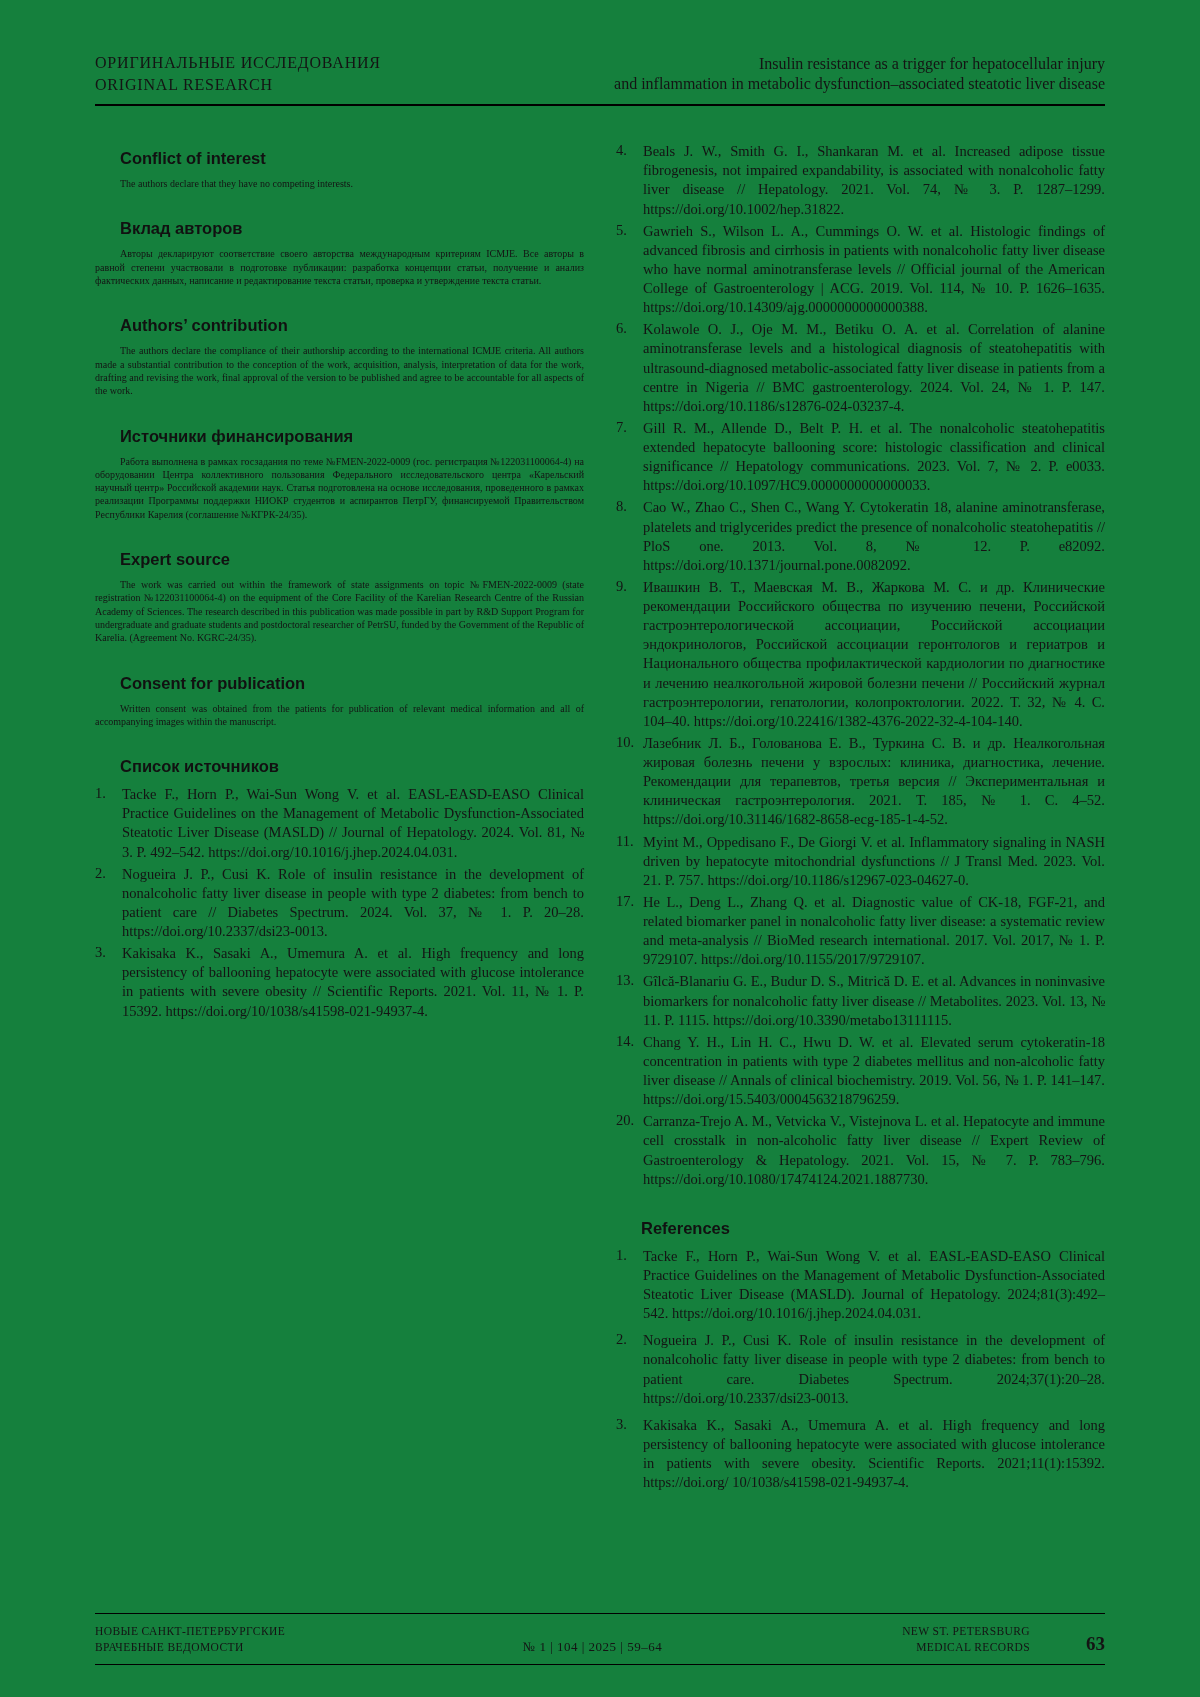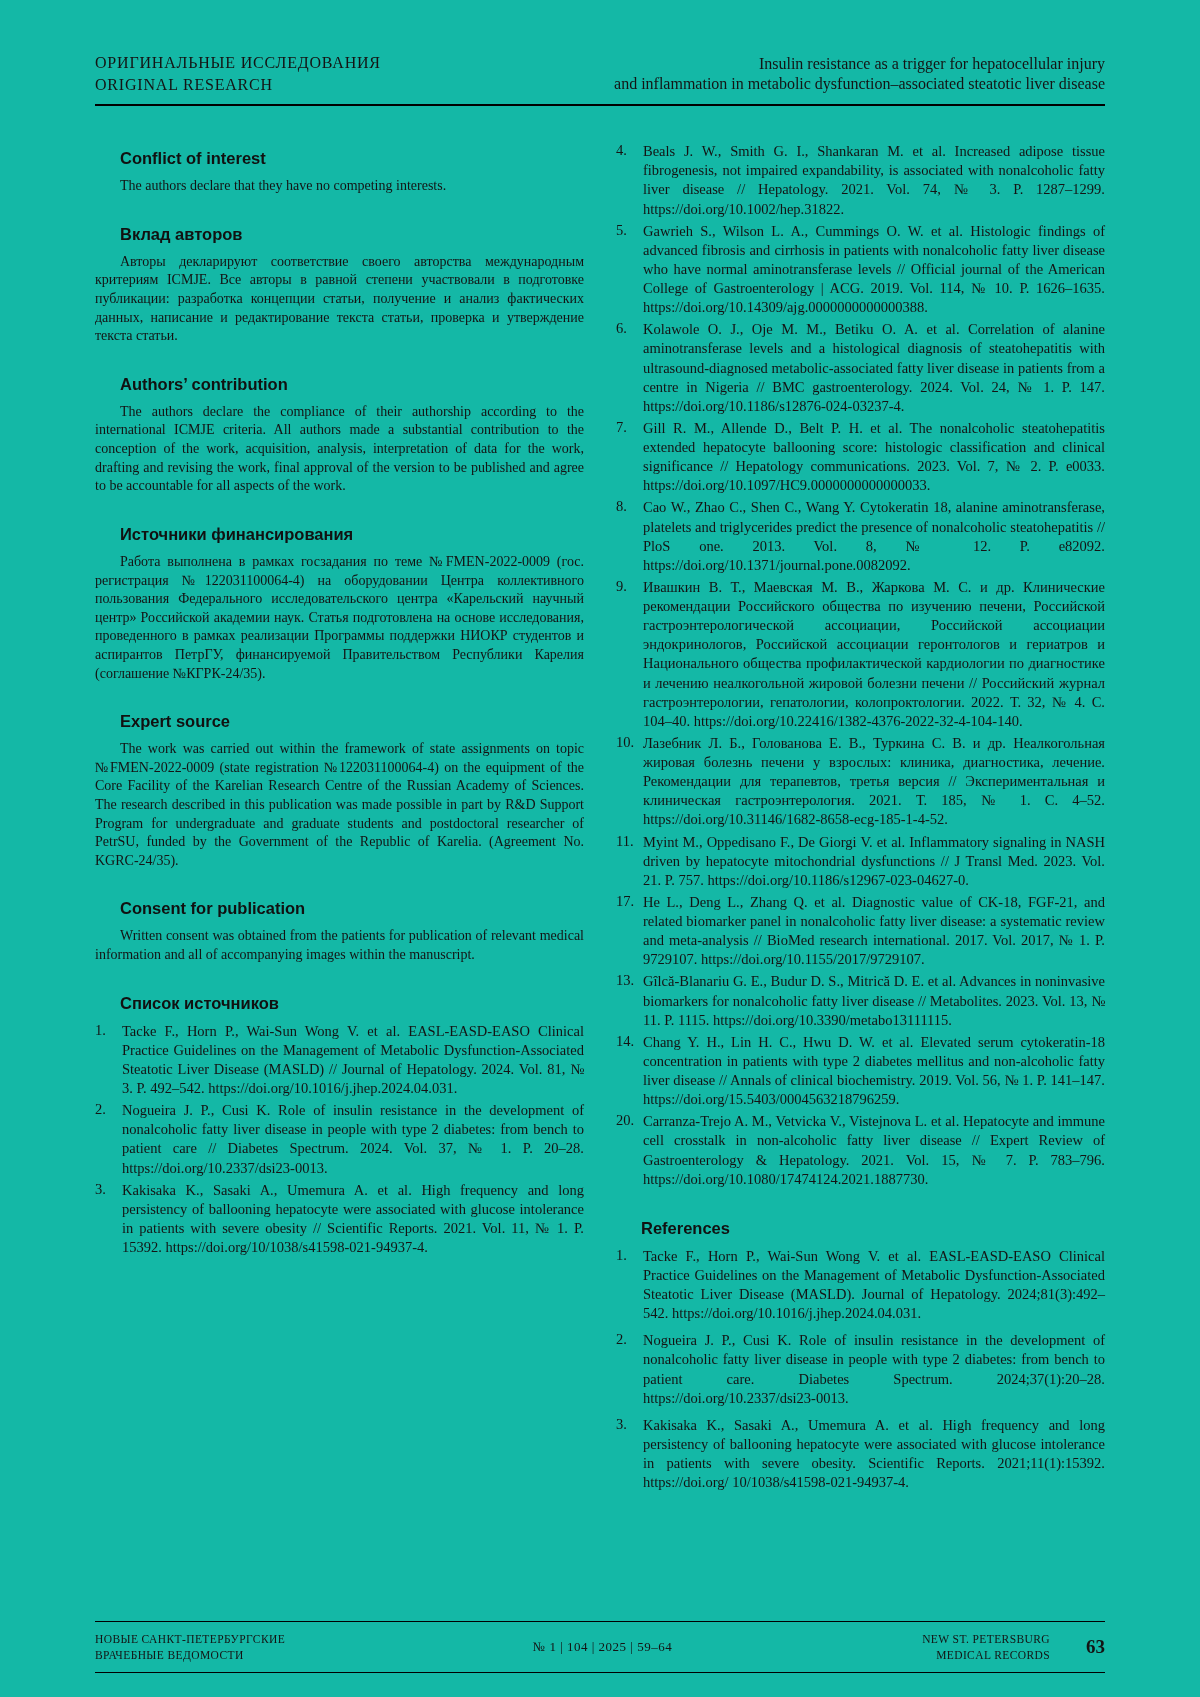--- a/index.html
+++ b/index.html
@@ -1,21 +1,21 @@
 <!DOCTYPE html>
 <html><head>
 <meta charset="utf-8">
 <style>
   html,body { margin:0; padding:0; background:#ffffff; }
   .page {
     position:relative;
     width:1200px; height:1697px;
     box-sizing:border-box;
     padding:52px 95px 0 95px;
-    background:#14b8a6;
+    background:#15803d;
     font-family:"Liberation Serif", serif;
     color:#141414;
     overflow:hidden;
   }
   
   .header {
     display:flex; justify-content:space-between; align-items:flex-end;
     padding-bottom:9px; border-bottom:2px solid #000;
   }
   .header-left { font-size:16px; letter-spacing:0.8px; line-height:1.35; }
@@ -24,37 +24,37 @@
   .columns { display:flex; gap:32px; margin-top:36px; }
   .col { width:489px; }
   
   .section { margin-bottom:29px; }
   .section-heading {
     font-family:"Liberation Sans", sans-serif;
     font-size:16.5px; font-weight:bold;
     margin:7px 0 9px 25px; color:#111;
   }
   .section-text {
-    margin:0; font-size:14px; line-height:1.33;
+    margin:0; font-size:10px; line-height:1.33;
     text-align:justify; text-indent:25px;
   }
   .refs-section { margin-top:4px; }
   
   .ref-list { font-size:14.5px; }
   .ref-item { display:flex; margin-bottom:3px; }
   .ref-num { width:27px; flex-shrink:0; }
   .ref-text { flex:1; text-align:justify; line-height:1.32; }
   .en .ref-item { margin-bottom:8px; }
   .en-refs { margin-top:30px; }
   
   .footer {
-    position:absolute; left:95px; right:95px; bottom:24px;
+    position:absolute; left:95px; right:95px; bottom:32px;
     border-top:1px solid #000; border-bottom:1px solid #000;
     padding:9px 0;
-    display:flex; align-items:center;
+    display:flex; align-items:flex-end;gap:20px;
   }
   .footer-small { font-size:11.5px; letter-spacing:0.4px; line-height:1.4; }
   .footer-left { width:250px; }
   .footer-center { flex:1; text-align:center; font-size:13px; letter-spacing:0.5px; }
   .footer-right { width:190px; text-align:right; }
   .footer-page { width:55px; text-align:right; font-size:19px; font-weight:bold; }
 </style>
 </head>
 <body>
 

